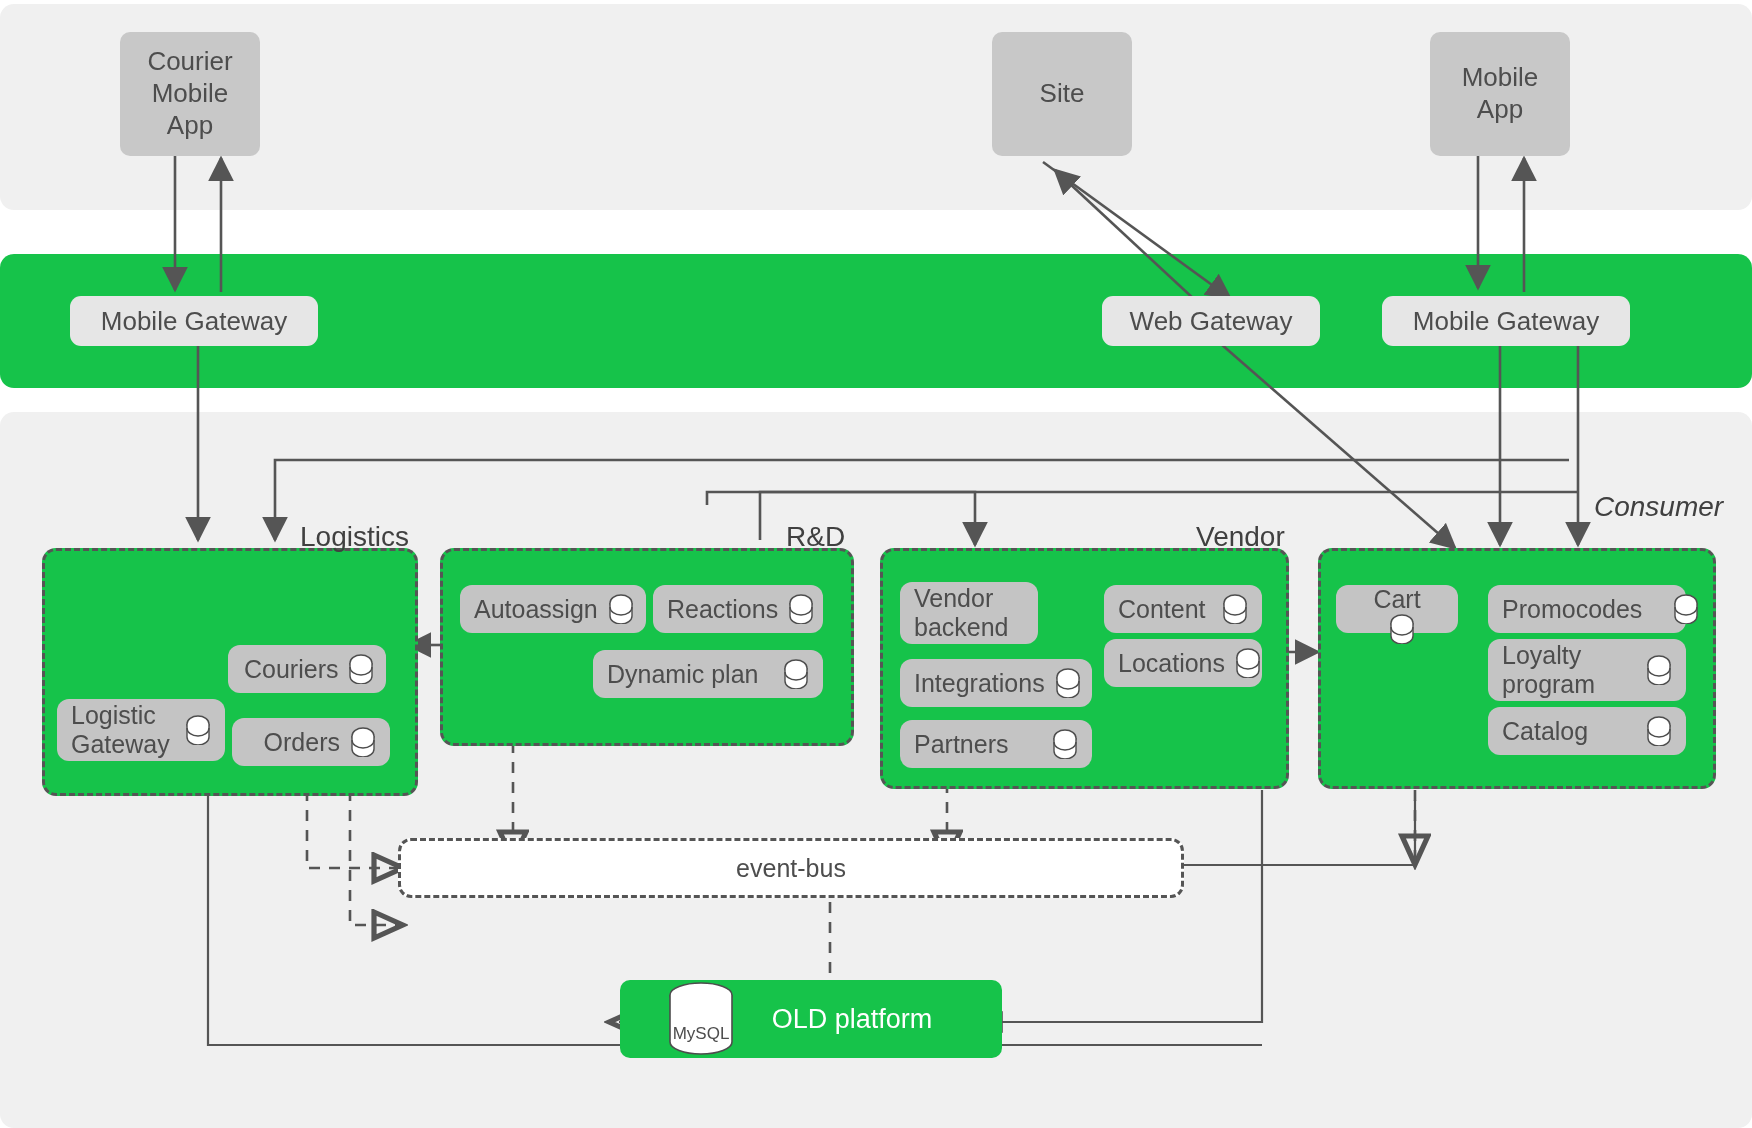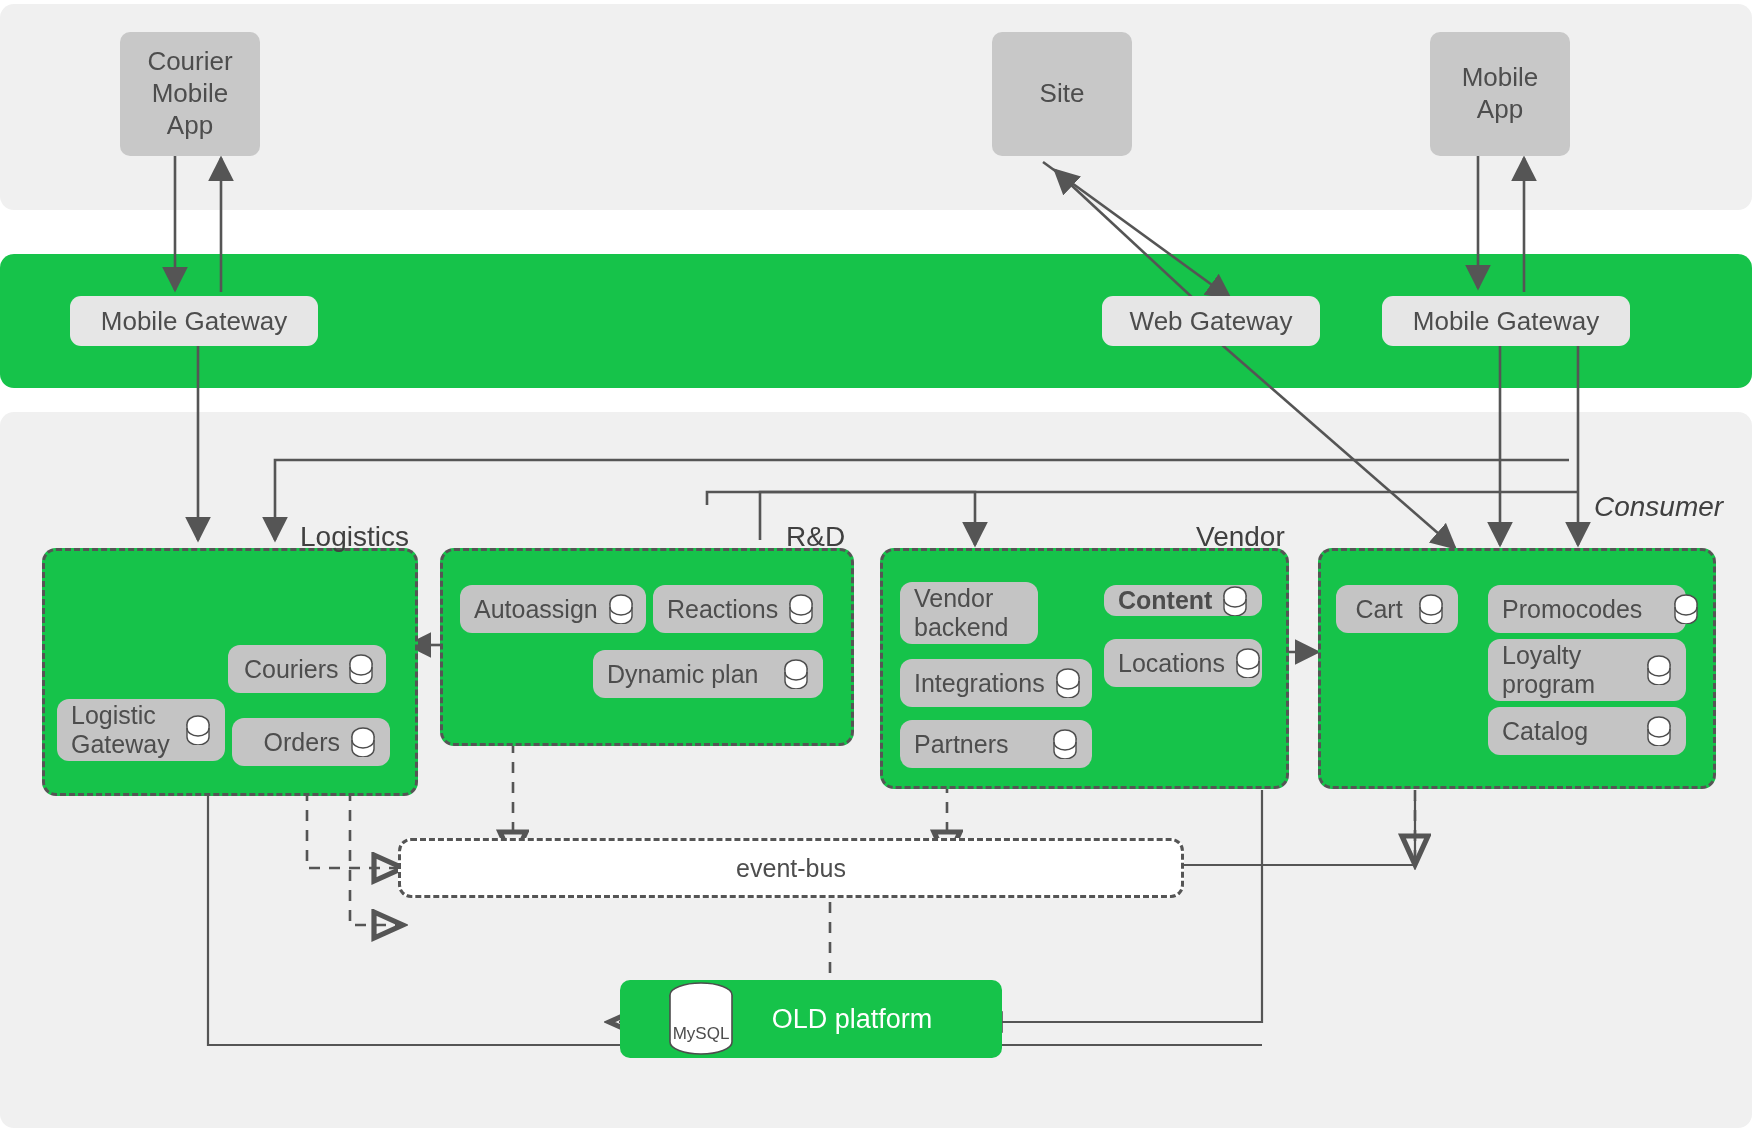--- a/index.html
+++ b/index.html
@@ -233,21 +233,21 @@
     <span class="lbl">Partners</span>
     <span class="db">
       <svg viewBox="0 0 26 30">
           <ellipse cx="13" cy="9" rx="11" ry="8" fill="#fff" stroke="#4d4d4d" stroke-width="1.4"></ellipse>
           <path d="M2,9 L2,22 A11,8 0 0 0 24,22 L24,9" fill="#fff" stroke="#4d4d4d" stroke-width="1.4"></path>
           <path d="M2,13 A11,8 0 0 0 24,13" fill="none" stroke="#4d4d4d" stroke-width="1.4"></path>
         </svg>
     </span>
   </div>
 
-  <div class="svc" style="left:1104px;top:585px;width:158px;height:31px;font-weight:bold;">
+  <div class="svc" style="left:1104px;top:585px;width:158px;height:48px;">
     <span class="lbl">Content</span>
     <span class="db">
       <svg viewBox="0 0 26 30">
           <ellipse cx="13" cy="9" rx="11" ry="8" fill="#fff" stroke="#4d4d4d" stroke-width="1.4"></ellipse>
           <path d="M2,9 L2,22 A11,8 0 0 0 24,22 L24,9" fill="#fff" stroke="#4d4d4d" stroke-width="1.4"></path>
           <path d="M2,13 A11,8 0 0 0 24,13" fill="none" stroke="#4d4d4d" stroke-width="1.4"></path>
         </svg>
     </span>
   </div>
 
@@ -258,21 +258,21 @@
           <ellipse cx="13" cy="9" rx="11" ry="8" fill="#fff" stroke="#4d4d4d" stroke-width="1.4"></ellipse>
           <path d="M2,9 L2,22 A11,8 0 0 0 24,22 L24,9" fill="#fff" stroke="#4d4d4d" stroke-width="1.4"></path>
           <path d="M2,13 A11,8 0 0 0 24,13" fill="none" stroke="#4d4d4d" stroke-width="1.4"></path>
         </svg>
     </span>
   </div>
 
   <div class="cluster" style="left:1318px;top:548px;width:392px;height:235px;"></div>
   <div class="cluster-label" style="left:1594px;top:491px;font-style:italic;">Consumer</div>
 
-  <div class="svc center" style="left:1336px;top:585px;width:122px;height:48px;">
+  <div class="svc center" style="left:1336px;top:585px;width:122px;height:48px;flex-direction:column;">
     <span class="lbl">Cart</span>
     <span class="db">
       <svg viewBox="0 0 26 30">
           <ellipse cx="13" cy="9" rx="11" ry="8" fill="#fff" stroke="#4d4d4d" stroke-width="1.4"></ellipse>
           <path d="M2,9 L2,22 A11,8 0 0 0 24,22 L24,9" fill="#fff" stroke="#4d4d4d" stroke-width="1.4"></path>
           <path d="M2,13 A11,8 0 0 0 24,13" fill="none" stroke="#4d4d4d" stroke-width="1.4"></path>
         </svg>
     </span>
   </div>
 

